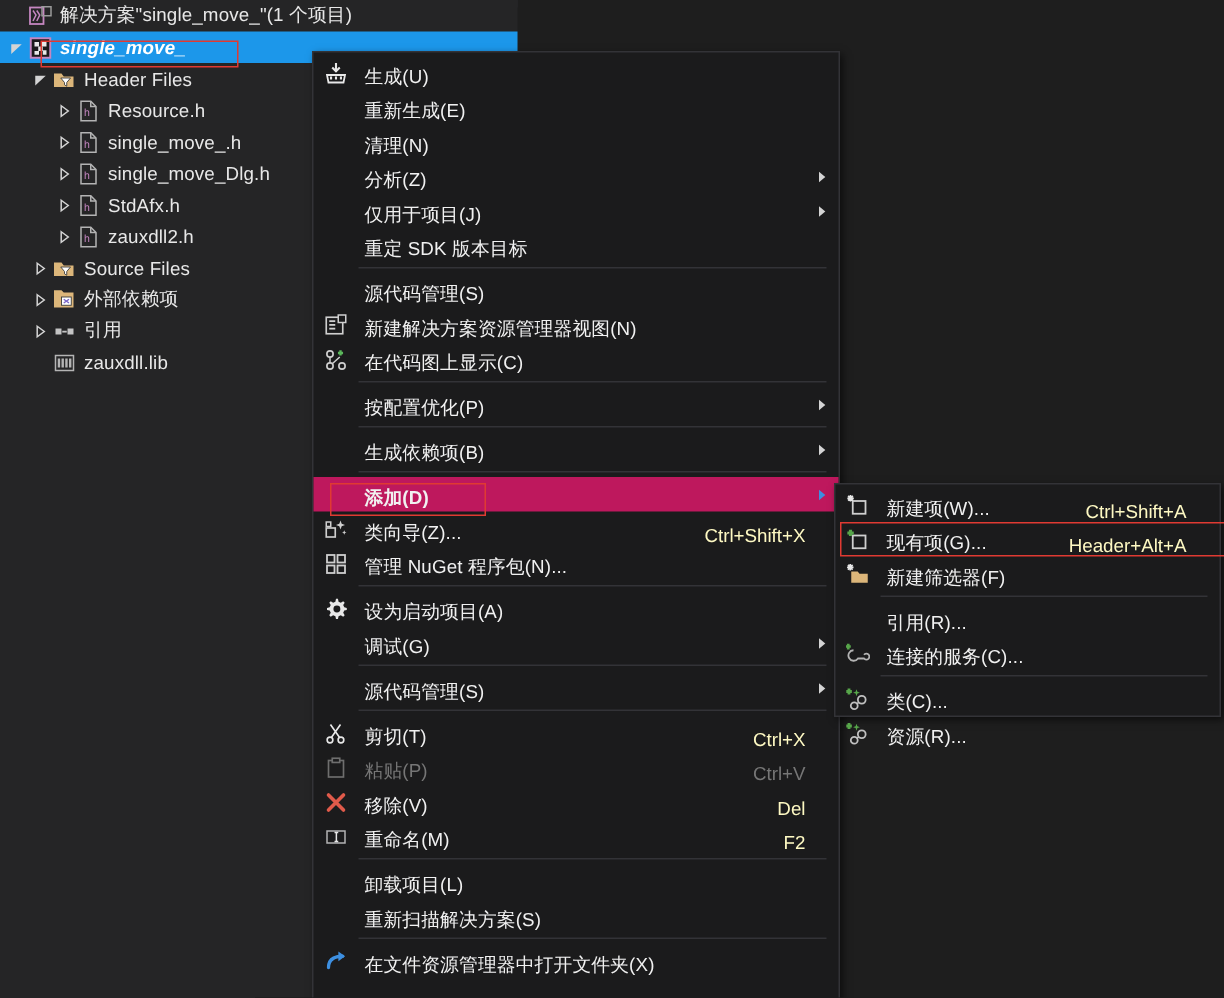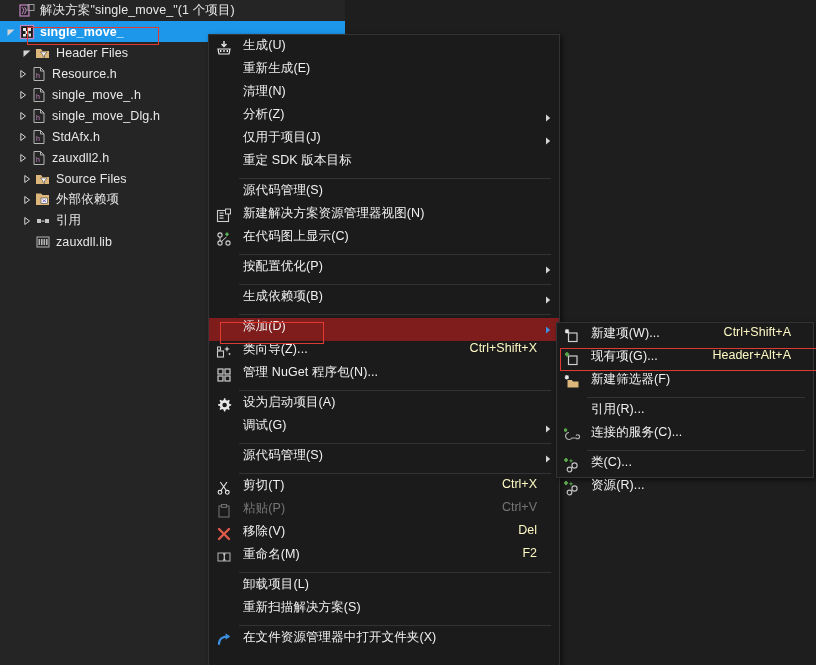--- a/index.html
+++ b/index.html
@@ -29,20 +29,21 @@
   .tree-row {
     display: flex;
     align-items: center;
     height: 21px;
     padding-left: 4px;
     white-space: nowrap;
     box-sizing: border-box;
   }
   .tree-row.selected {
     background: #1c97ea;
+    font-style: italic;
   }
   .tree-row.selected .tree-label { color: #ffffff; font-weight: bold; }
   .expander {
     width: 14px;
     min-width: 14px;
     display: inline-flex;
     align-items: center;
     justify-content: center;
   }
   .expander svg { display: block; }
@@ -54,21 +55,21 @@
     justify-content: center;
     margin-right: 4px;
   }
   .tree-label {
     color: #e8e8e8;
     font-size: 12.5px;
     letter-spacing: 0.1px;
   }
   .ind-0 { padding-left: 4px; }
   .ind-1 { padding-left: 20px; text-align: center; }
-  .ind-2 { padding-left: 16px; }
+  .ind-2 { padding-left: 36px; }
 
   .sel-outline {
     position: absolute;
     left: 27px;
     top: 27px;
     width: 132px;
     height: 18px;
     border: 1px solid #e03a32;
     box-sizing: border-box;
     pointer-events: none;
@@ -90,28 +91,28 @@
     height: 640px;
   }
   #submenu {
     left: 556px;
     top: 322px;
     width: 258px;
     height: 156px;
   }
   .menu-item {
     display: flex;
-    align-items: flex-start;
+    align-items: flex-end;
     height: 23px;
     padding: 0 6px 0 2px;
     box-sizing: border-box;
     position: relative;
     white-space: nowrap;
   }
-  .menu-item.highlight { background: #7f1d1d; }
+  .menu-item.highlight { background: #be185d; font-weight: bold; }
   .menu-item.disabled .mi-label,
   .menu-item.disabled .mi-shortcut { color: #767676; }
   .mi-icon {
     width: 26px;
     min-width: 26px;
     height: 22px;
     display: inline-flex;
     align-items: center;
     justify-content: center;
   }

